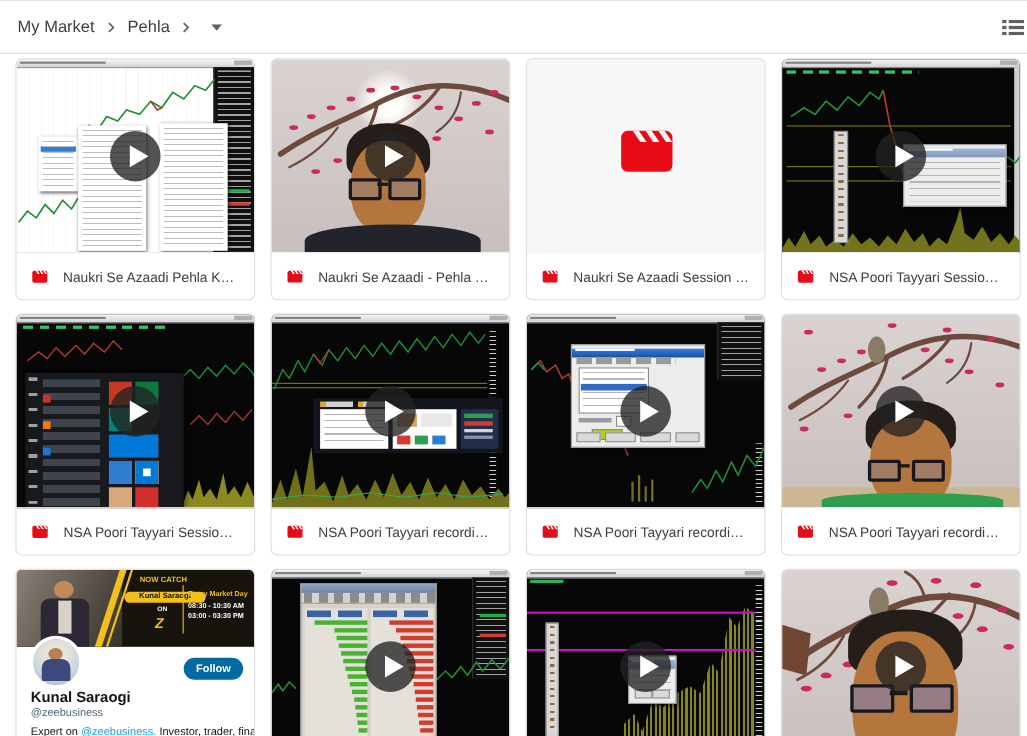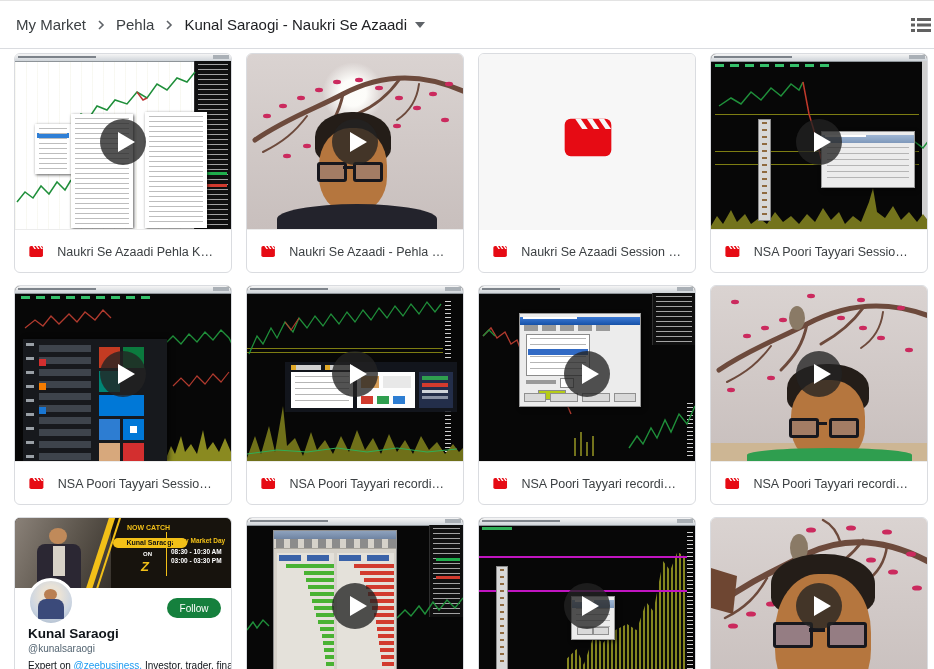--- a/index.html
+++ b/index.html
@@ -56,21 +56,21 @@
   .tile{width:21px;height:21px}
   .tile.w{width:45px}
   
   .tw-banner{position:absolute;top:0;left:0;right:0;height:70px;background:#17130d;overflow:hidden}
   .tw-photo{position:absolute;left:0;top:0;width:96px;height:70px;background:linear-gradient(115deg,#8a8178 0%,#5c554c 55%,#37322c 100%)}
   .ybar{position:absolute;background:#f2c018}
   .ytext{position:absolute;color:#f2c018;font-weight:bold}
   .wtext{position:absolute;color:#fff;font-weight:bold}
   .pill{position:absolute;background:#f2c018;color:#111;font-weight:bold;border-radius:5px;text-align:center}
   .avatar{position:absolute;border-radius:50%;border:3px solid #fff;background:radial-gradient(circle at 50% 35%,#e9e2d6 0 28%,#cdd6e2 60%,#9fb0c4 100%);overflow:hidden}
-  .follow{position:absolute;background:#15803d;color:#fff;font-weight:normal;border-radius:12px;display:flex;align-items:center;justify-content:center}
+  .follow{position:absolute;background:#0369a1;color:#fff;font-weight:bold;border-radius:12px;display:flex;align-items:center;justify-content:center}
   
   .gl-win{position:absolute;background:#d6d2ca;border:1px solid #8f8f8f;box-sizing:border-box}
   .bar-g{height:4px;background:#49b233;margin:3px 0 0 auto}
   .bar-r{height:4px;background:#d23b2e;margin:3px 0 0 auto}
   .panel-hd{height:6px;background:repeating-linear-gradient(90deg,#3a62a8 0 22px,transparent 22px 28px);margin:2px 2px 1px 2px}
   
   .oliv-hist{position:absolute;background:repeating-linear-gradient(90deg,#85861e 0 2px,#0a0a0a 2px 4px)}
 </style>
 </head>
 <body>
@@ -81,21 +81,20 @@
       <svg width="10" height="12" viewBox="0 0 10 12">
         <polyline points="3,2 7,6 3,10" fill="none" stroke="#5f6368" stroke-width="1.6"></polyline>
       </svg>
     </span>
   <span class="crumb">Pehla</span>
   <span class="sep">
       <svg width="10" height="12" viewBox="0 0 10 12">
         <polyline points="3,2 7,6 3,10" fill="none" stroke="#5f6368" stroke-width="1.6"></polyline>
       </svg>
     </span>
-  <span class="crumb current">Kunal Saraogi - Naukri Se Azaadi</span>
   <span class="dd">
       <svg width="10" height="6" viewBox="0 0 10 6">
         <polygon points="0,0 10,0 5,6" fill="#5f6368"></polygon>
       </svg>
     </span>
   <span class="viewtoggle">
     <svg width="20" height="14" viewBox="0 0 20 14">
         <g fill="#616161">
           <rect width="4" height="3"></rect>
           <rect x="6" width="14" height="3"></rect>
@@ -456,21 +455,21 @@
         <div class="ytext" style="left:156px;top:19px;font-size:6.5px">Every Market Day</div>
         <div class="wtext" style="left:156px;top:30px;font-size:6.5px">08:30 - 10:30 AM</div>
         <div class="wtext" style="left:156px;top:39px;font-size:6.5px">03:00 - 03:30 PM</div>
       </div>
       <div class="avatar" style="left:12px;top:60px;width:42px;height:42px">
         <div class="t" style="left:14px;top:8px;width:13px;height:11px;border-radius:50%;background:#b97f52"></div>
         <div class="t" style="left:8px;top:18px;width:26px;height:20px;border-radius:8px 8px 0 0;background:#3b4a7a"></div>
       </div>
       <div class="follow" style="right:10px;top:80px;width:54px;height:20px;font-size:10px">Follow</div>
       <div class="t" style="left:13px;top:108px;font-size:13.5px;font-weight:bold;color:#0f1419">Kunal Saraogi</div>
-      <div class="t" style="left:13px;top:125px;font-size:10px;color:#536471">@kunalsaraogi</div>
+      <div class="t" style="left:13px;top:125px;font-size:10px;color:#536471">@zeebusiness</div>
       <div class="t" style="left:13px;top:142px;font-size:10px;color:#0f1419;white-space:nowrap"><span>Expert on </span><span style="color:#1d9bf0">@zeebusiness.</span><span> Investor, trader, financial</span></div>
     </div>
 
   </div>
 
   <div class="card">
     <div class="thumb dark">
       <div class="tb"></div>
       <div class="dpanel" style="right:0;top:7px;width:33px;height:92px"></div>
       <div class="chip" style="right:3px;top:40px;width:24px;background:#1fae4c"></div>

